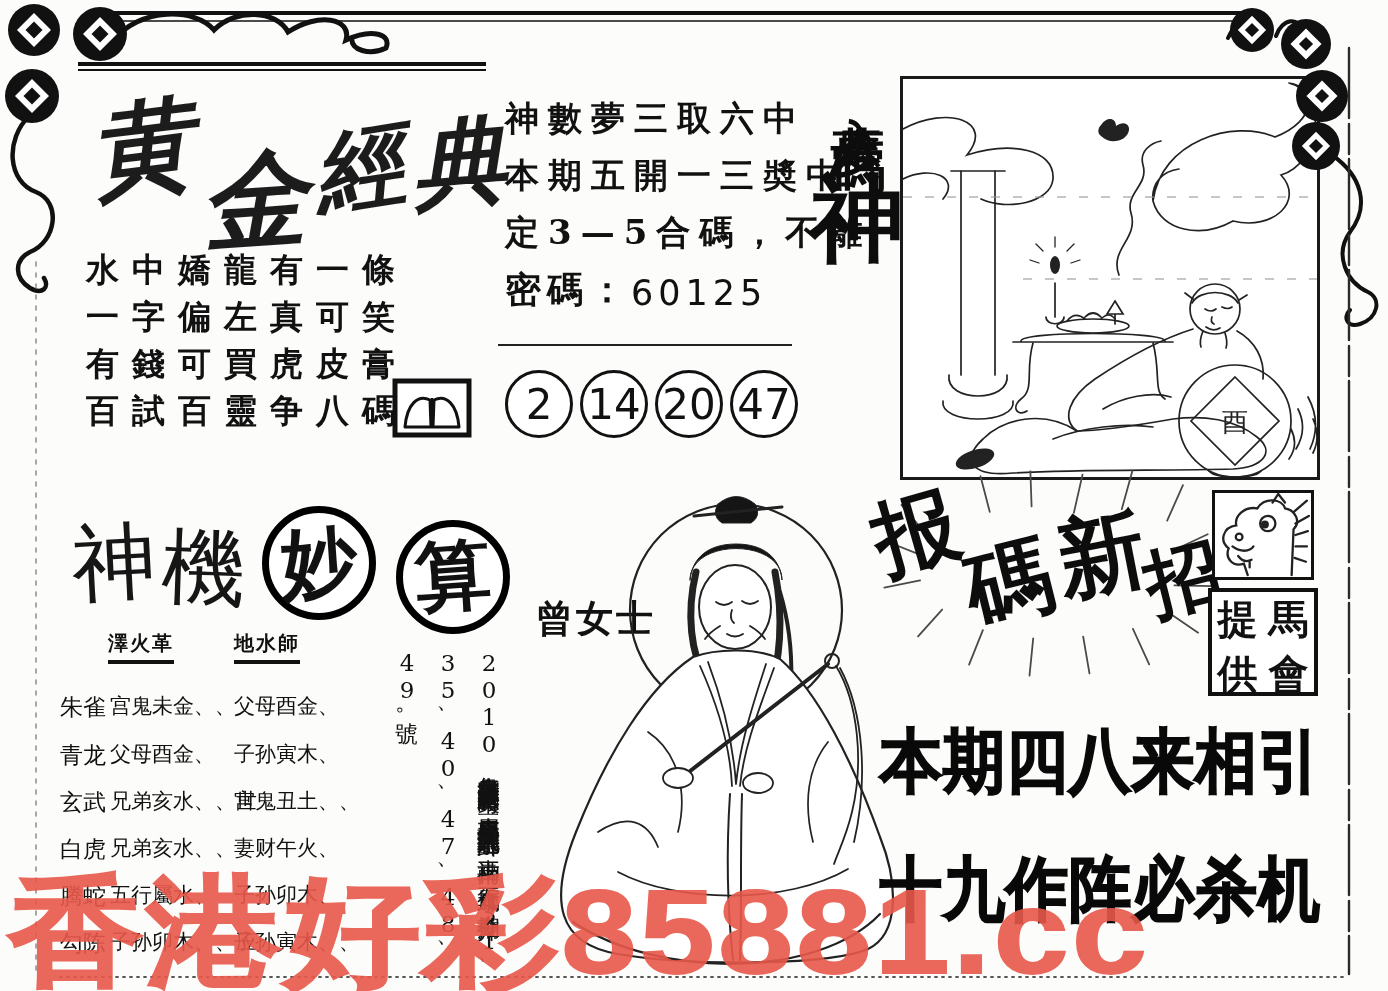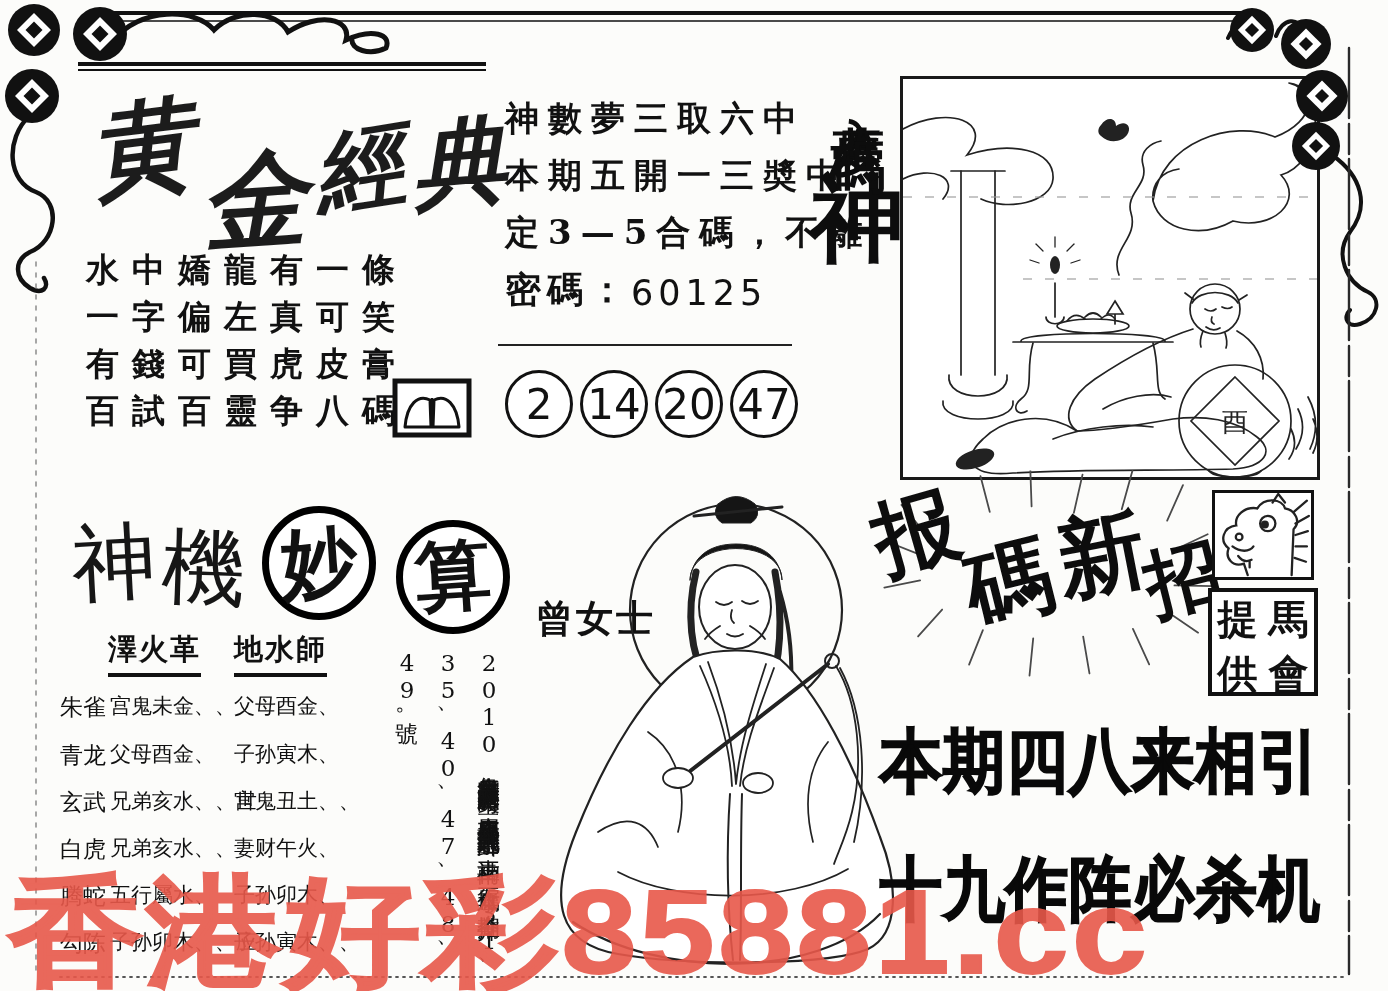--- a/index.html
+++ b/index.html
@@ -35,21 +35,21 @@
   
   #illu-box{left:900px;top:76px;width:420px;height:404px;border:3px solid #1a1a1a;background:#fff;box-sizing:border-box;}
   
   .seal{position:absolute;font-size:84px;font-weight:400;color:#161616;}
   #circ-miao,#circ-suan{position:absolute;width:114px;height:114px;border:7px solid #000;border-radius:50%;
       display:flex;align-items:center;justify-content:center;background:#fff;box-sizing:border-box;}
   #circ-miao span,#circ-suan span{font-size:76px;font-weight:900;transform:rotate(-4deg);}
   #byline{left:536px;top:594px;font-size:37px;font-weight:800;letter-spacing:3px;font-family:"Liberation Sans",sans-serif;}
   
   #hex-table{left:58px;top:630px;width:336px;height:330px;font-size:22px;}
-  .hex-head{position:absolute;top:0;font-size:29px;font-weight:900;letter-spacing:2px;border-bottom:4px solid #111;padding-bottom:3px;font-family:"Liberation Sans",sans-serif;}
+  .hex-head{position:absolute;top:0;font-size:20px;font-weight:900;letter-spacing:2px;border-bottom:4px solid #111;padding-bottom:3px;font-family:"Liberation Sans",sans-serif;}
   .hex-row{position:absolute;left:0;width:336px;white-space:nowrap;}
   .hex-row .animal{position:absolute;left:2px;font-size:23px;}
   .hex-row .c1{position:absolute;left:52px;font-size:21px;font-family:Liberation Serif, serif;}
   .hex-row .c2{position:absolute;left:176px;font-size:21px;}
   
   #analysis{left:386px;top:650px;height:336px;writing-mode:vertical-rl;text-orientation:upright;
             font-size:23px;line-height:41px;letter-spacing:1px;color:#121212;}
   
   #deity{left:528px;top:452px;}
   

